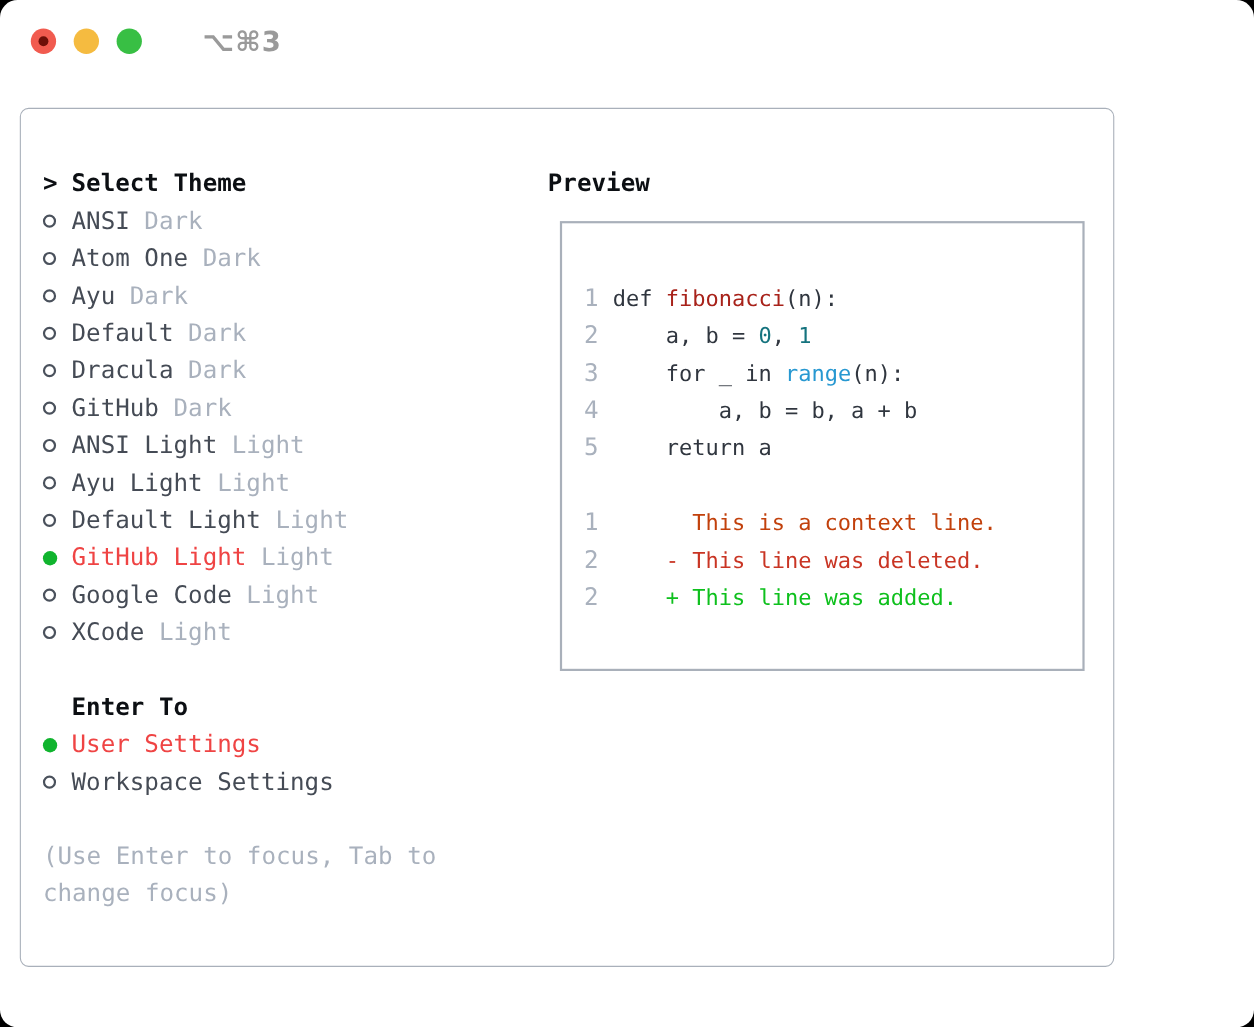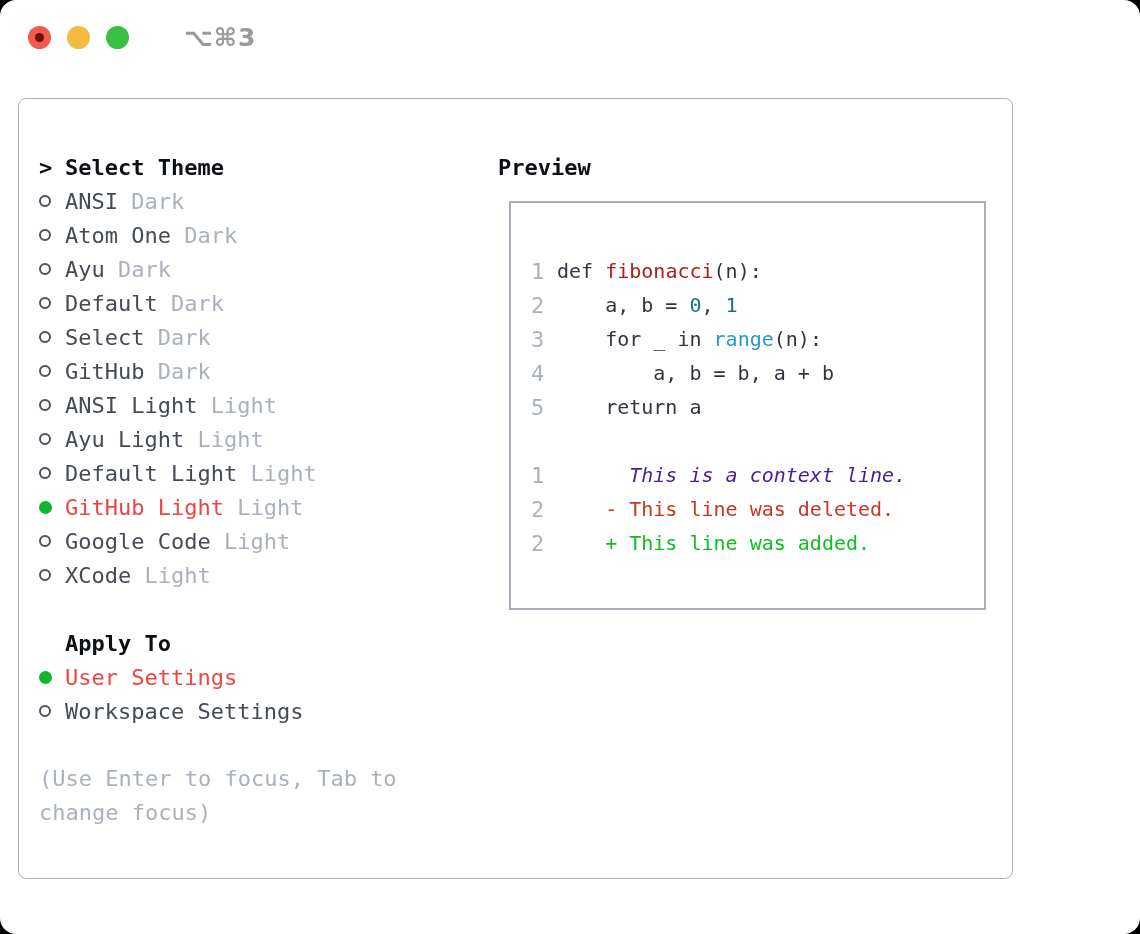--- a/index.html
+++ b/index.html
@@ -106,21 +106,21 @@
             <span class="marker-col">
               <span class="circle"></span>
             </span>
             <span class="item-name">Default</span>
             <span class="item-suffix"> Dark</span>
           </div>
           <div class="row">
             <span class="marker-col">
               <span class="circle"></span>
             </span>
-            <span class="item-name">Select</span>
+            <span class="item-name">Dracula</span>
             <span class="item-suffix"> Dark</span>
           </div>
           <div class="row">
             <span class="marker-col">
               <span class="circle"></span>
             </span>
             <span class="item-name">GitHub</span>
             <span class="item-suffix"> Dark</span>
           </div>
           <div class="row">
@@ -163,21 +163,21 @@
               <span class="circle"></span>
             </span>
             <span class="item-name">XCode</span>
             <span class="item-suffix"> Light</span>
           </div>
         </div>
 
       <div class="spacer"></div>
 
       <div class="row indent">
-        <span class="bold">Apply To</span>
+        <span class="bold">Enter To</span>
       </div>
 
       <div id="apply-list">
           <div class="row">
             <span class="marker-col">
               <span class="circle sel"></span>
             </span>
             <span class="item-name sel">User Settings</span>
           </div>
           <div class="row">
@@ -218,21 +218,21 @@
           <div class="code-row">
             <span class="code-num">5</span>
             <pre class="code-content"><span style="color: rgb(48, 54, 63);">    return a</span></pre>
           </div>
           <div class="code-row">
             <span class="code-num"></span>
             <pre class="code-content"></pre>
           </div>
           <div class="code-row">
             <span class="code-num">1</span>
-            <pre class="code-content"><span style="color: #4c1d95; font-style: italic;">      This is a context line.</span></pre>
+            <pre class="code-content"><span style="color: #c2410c;">      This is a context line.</span></pre>
           </div>
           <div class="code-row">
             <span class="code-num">2</span>
             <pre class="code-content"><span style="color: rgb(201, 53, 36);">    - This line was deleted.</span></pre>
           </div>
           <div class="code-row">
             <span class="code-num">2</span>
             <pre class="code-content"><span style="color: rgb(14, 192, 29);">    + This line was added.</span></pre>
           </div>
         </div>

